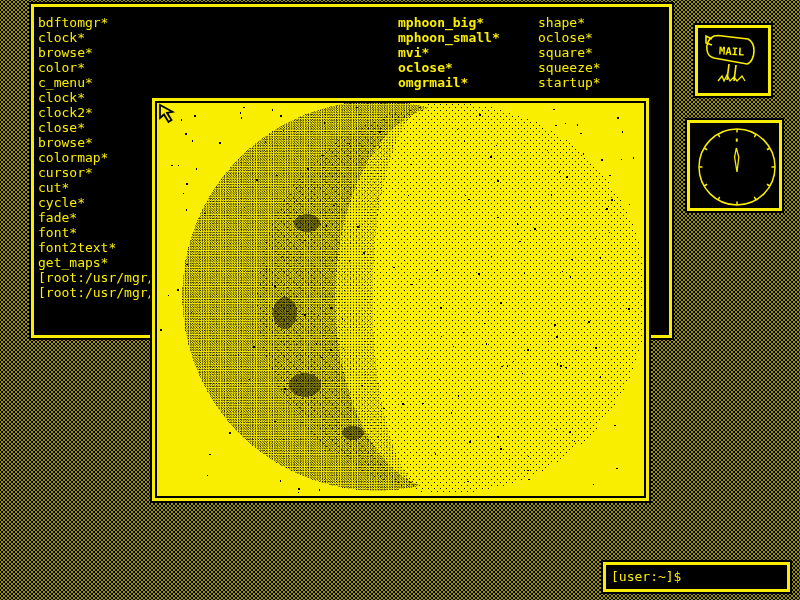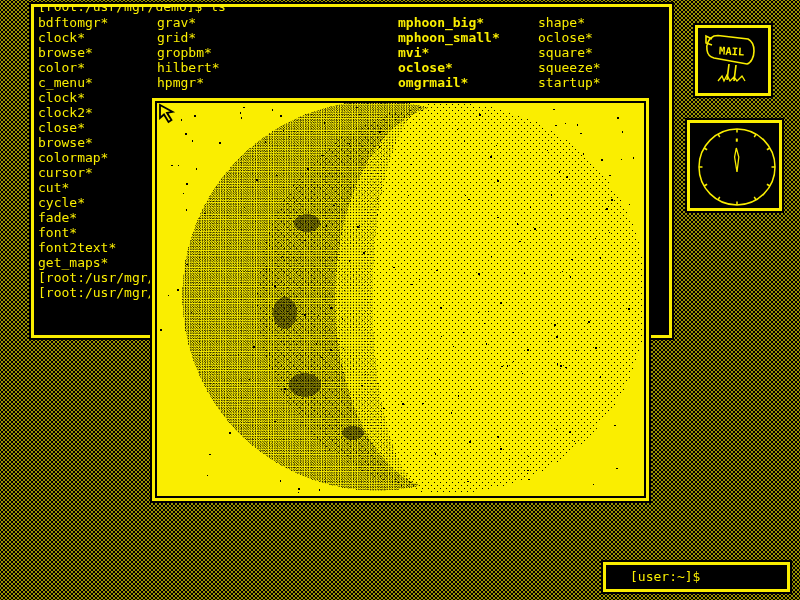--- a/index.html
+++ b/index.html
@@ -47,31 +47,29 @@
   }
   #moon-win svg{position:absolute;left:2px;top:2px;}
   #cursor-svg{position:absolute;left:48px;top:347px;}
   
   #mail-win{left:695px;top:25px;width:76px;height:71px;}
   
   #clock-win{left:687px;top:120px;width:95px;height:91px;}
   
   #prompt-win{left:603px;top:562px;width:187px;height:30px;
     font-size:13px;line-height:24px;}
-  #prompt-win .txt{padding-left:24px;white-space:pre;}
+  #prompt-win .txt{padding-left:5px;white-space:pre;}
   svg{display:block;}
 </style>
 </head>
 <body>
 
 <div id="terminal" class="win">
   <div class="inner">
-    <div id="clipped-line">[root:/usr/mgr/demo]$ ls</div>
     <div class="col col-0"><div>bdftomgr*</div><div>clock*</div><div>browse*</div><div>color*</div><div>c_menu*</div><div>clock*</div><div>clock2*</div><div>close*</div><div>browse*</div><div>colormap*</div><div>cursor*</div><div>cut*</div><div>cycle*</div><div>fade*</div><div>font*</div><div>font2text*</div><div>get_maps*</div></div>
-    <div class="col col-1"><div>grav*</div><div>grid*</div><div>gropbm*</div><div>hilbert*</div><div>hpmgr*</div></div>
     <div class="col col-3"><div>mphoon_big*</div><div>mphoon_small*</div><div>mvi*</div><div>oclose*</div><div>omgrmail*</div></div>
     <div class="col col-4"><div>shape*</div><div>oclose*</div><div>square*</div><div>squeeze*</div><div>startup*</div></div>
     <div id="prompt-lines"><div>[root:/usr/mgr/</div><div>[root:/usr/mgr/</div></div>
   </div>
 </div>
 
 <div id="moon-win" class="win">
   <svg width="487" height="393" viewBox="0 0 487 393" shape-rendering="crispEdges">
     <defs>
       <pattern id="p-sparse" width="6" height="6" patternUnits="userSpaceOnUse">

